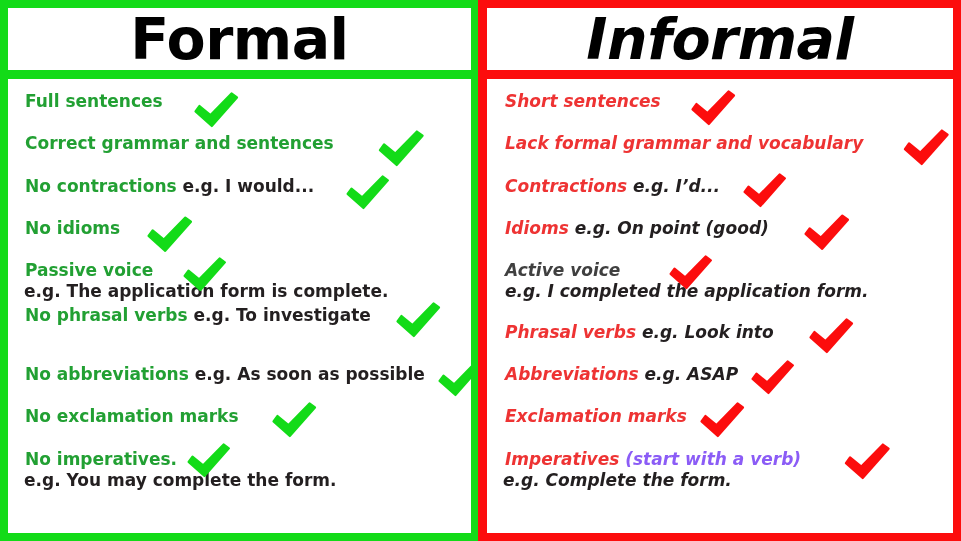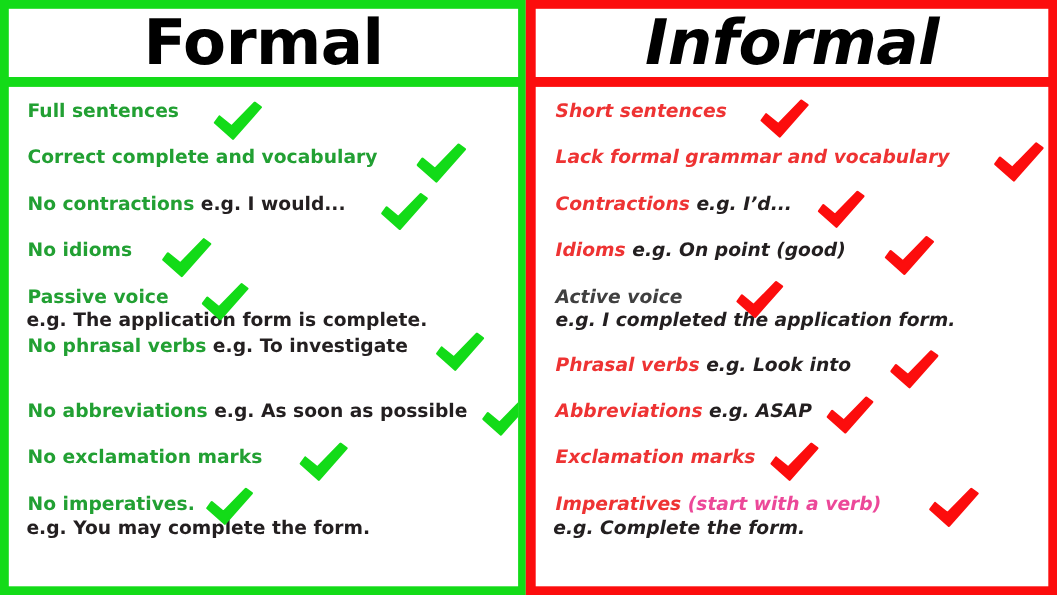--- a/index.html
+++ b/index.html
@@ -134,21 +134,21 @@
       <div class="rows" id="formal-rows">
           <div class="row" style="top: 12px;">
             <div class="line" style="padding-left: 17px;"><span class="kw kw-green" style="color: rgb(34, 160, 51);">Full sentences</span></div>
             <span class="check" style="left: 185px; top: 1px;">
               <svg viewBox="0 0 46 36" width="46" height="36">
                 <path d="M2.5 19.5 L6.5 14.0 L17.5 23.0 L38.5 1.5 L44.0 5.5 L18.8 34.0 Z" fill="#13DB18" stroke="#13DB18" stroke-width="2.2" stroke-linejoin="round"></path>
               </svg>
             </span>
           </div>
           <div class="row" style="top: 54px;">
-            <div class="line" style="padding-left: 17px;"><span class="kw kw-green" style="color: rgb(34, 160, 51);">Correct complete and vocabulary</span></div>
+            <div class="line" style="padding-left: 17px;"><span class="kw kw-green" style="color: rgb(34, 160, 51);">Correct grammar and sentences</span></div>
             <span class="check" style="left: 369px; top: -3px;">
               <svg viewBox="0 0 46 36" width="48" height="37">
                 <path d="M2.5 19.5 L6.5 14.0 L17.5 23.0 L38.5 1.5 L44.0 5.5 L18.8 34.0 Z" fill="#13DB18" stroke="#13DB18" stroke-width="2.2" stroke-linejoin="round"></path>
               </svg>
             </span>
           </div>
           <div class="row" style="top: 97px;">
             <div class="line" style="padding-left: 17px;"><span class="kw kw-green" style="color: rgb(34, 160, 51);">No contractions</span><span class="ex" style="color: rgb(35, 31, 32);"> e.g. I would...</span></div>
             <span class="check" style="left: 337px; top: -1px;">
               <svg viewBox="0 0 46 36" width="45" height="35">
@@ -275,21 +275,21 @@
           </div>
           <div class="row" style="top: 327px;">
             <div class="line" style="padding-left: 18px;"><span class="kw kw-red" style="color: rgb(238, 51, 51);">Exclamation marks</span></div>
             <span class="check" style="left: 212px; top: -4px;">
               <svg viewBox="0 0 46 36" width="46" height="36">
                 <path d="M2.5 19.5 L6.5 14.0 L17.5 23.0 L38.5 1.5 L44.0 5.5 L18.8 34.0 Z" fill="#FC0D0D" stroke="#FC0D0D" stroke-width="2.2" stroke-linejoin="round"></path>
               </svg>
             </span>
           </div>
           <div class="row" style="top: 370px;">
-            <div class="line" style="padding-left: 18px;"><span class="kw kw-red" style="color: rgb(238, 51, 51);">Imperatives</span><span class="ex" style="color: #ec4899;"> (start with a verb)</span></div>
+            <div class="line" style="padding-left: 18px;"><span class="kw kw-red" style="color: rgb(238, 51, 51);">Imperatives</span><span class="ex" style="color: #8b5cf6;"> (start with a verb)</span></div>
             <div class="sub" style="padding-left: 16px; color: rgb(35, 31, 32);">e.g. Complete the form.</div>
             <span class="check" style="left: 356px; top: -6px;">
               <svg viewBox="0 0 46 36" width="48" height="37">
                 <path d="M2.5 19.5 L6.5 14.0 L17.5 23.0 L38.5 1.5 L44.0 5.5 L18.8 34.0 Z" fill="#FC0D0D" stroke="#FC0D0D" stroke-width="2.2" stroke-linejoin="round"></path>
               </svg>
             </span>
           </div>
         </div>
     </div>
   </section>

